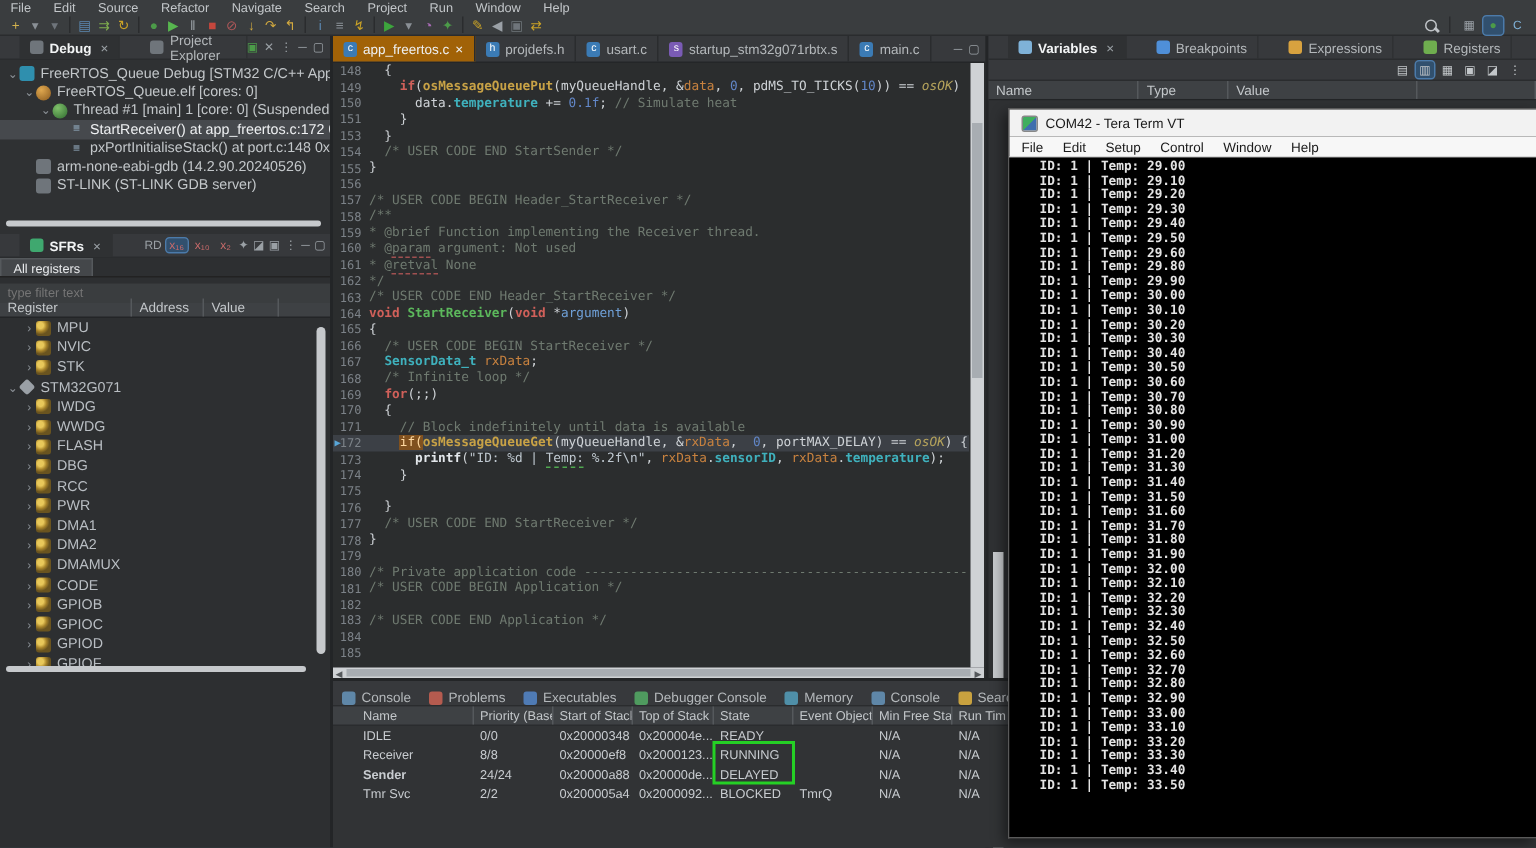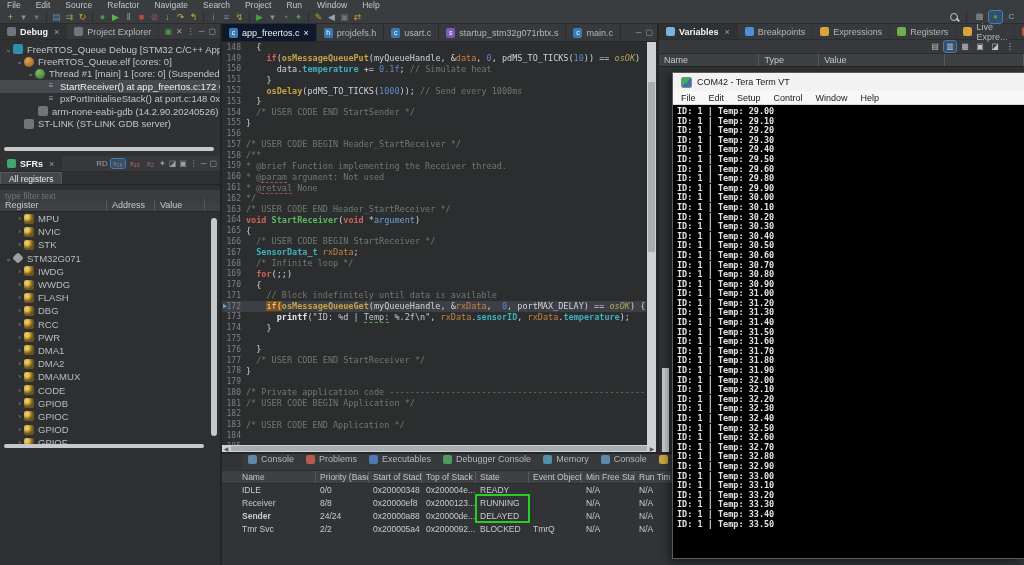--- a/index.html
+++ b/index.html
@@ -17,21 +17,21 @@
   .tb-sep { width:1px; height:11px; background:#2a2c2e; margin:0 3px; flex:none; }
   .tb-right { margin-left:auto; display:flex; align-items:center; gap:3px; padding-right:6px; }
   .mag { width:8px; height:8px; border:1.5px solid #c0c4c8; border-radius:50%; position:relative; margin-right:2px; }
   .mag::after { content:''; position:absolute; width:4px; height:1.5px; background:#c0c4c8;
     transform:rotate(45deg); right:-3px; bottom:-1px; }
   .persp { width:13px; height:12px; font-size:8px; line-height:12px; text-align:center; border-radius:2px; color:#cfd3d6; }
   .persp.on { background:#31506e; outline:1px solid #4b7bab; }
 
   
   .tabbar { height:16px; background:#37393c; border-bottom:1px solid #2a2c2e; display:flex; align-items:stretch; font-size:9px; }
-  .vtab { display:flex; align-items:center; gap:4px; padding:0 7px; color:#b4b8bb; border-right:1px solid #2f3133; }
+  .vtab { display:flex; align-items:center; gap:4px; padding:0 7px; color:#b4b8bb; border-right:1px solid #2f3133;margin-left:13px; }
   .vtab.on { background:#2f3133; color:#f2f4f5; font-weight:bold; }
   .vtab .x { color:#9aa0a5; font-weight:normal; margin-left:2px; }
   .mini { margin-left:auto; display:flex; align-items:center; gap:4px; padding-right:4px; color:#9aa0a5; font-size:8px; }
   .ticon { width:9px; height:9px; border-radius:2px; flex:none; font-size:7px; line-height:9px; text-align:center; color:#fff; }
   .hsb { position:absolute; height:4px; background:#c6c9cc; border-radius:2px; }
   .vsb { position:absolute; width:6px; background:#c6c9cc; border-radius:3px; }
 
   
   .debug-view { position:absolute; left:0; top:24px; width:222px; height:132px; background:#2f3133; border-right:2px solid #232527; }
   .tree { font-size:9.5px; color:#c3c7ca; padding-top:3px; position:relative; }
@@ -58,21 +58,21 @@
     font-size:8.5px; padding:0 5px; font-family:"Liberation Sans",sans-serif; }
   .thead { display:flex; background:#3e4144; border-bottom:1px solid #232527; font-size:9px; color:#c3c7ca; height:13px; align-items:center; }
   .thead .hc { padding-left:5px; border-right:1px solid #55595c; height:100%; line-height:13px; overflow:hidden; white-space:nowrap; }
   .sfr-list { position:relative; font-size:9.5px; }
   .srow { height:13.2px; display:flex; align-items:center; white-space:nowrap; }
 
   
   .editor { position:absolute; left:222px; top:24px; width:435px; height:428px; background:#2b2d2e; }
   .etabs { height:18px; background:#37393c; border-bottom:1px solid #242628; display:flex; font-size:9px; }
   .etab { display:flex; align-items:center; gap:4px; padding:0 7px; color:#b4b8bb; border-right:1px solid #2a2c2e; white-space:nowrap; }
-  .etab.on { background:#0f172a; color:#eef0f2; }
+  .etab.on { background:#a16207; color:#eef0f2; }
   .fic { width:9px; height:10px; border-radius:2px; font-size:7px; line-height:10px; text-align:center; color:#fff; flex:none; }
   .code { position:absolute; left:0; top:18px; width:424px; height:403px; overflow:hidden;
     font-family:"DejaVu Sans Mono", monospace; font-size:8.5px; }
   .code-line { height:10.79px; display:flex; align-items:center; position:relative; }
   .code-line.cur { background:#3c4046; }
   .lnum { width:24px; text-align:right; padding-right:5px; color:#7c8288; flex:none; font-size:8px; }
   .ip-arrow { position:absolute; left:1px; color:#58a6d8; font-size:7px; }
   .ctext { white-space:pre; }
   .tk-p { color:#cfd3d7; } .tk-k { color:#d0605a; font-weight:bold; }
   .tk-a { color:#c8a246; font-weight:bold; } .tk-pf { color:#e2e6ea; font-weight:bold; }
@@ -83,21 +83,21 @@
   .tk-v { color:#c8823f; } .tk-i { color:#b5a35c; font-style:italic; }
   .tk-hl { color:#ffd9a0; background:#80511f; }
   .ed-vsb { position:absolute; left:425px; top:18px; width:9px; height:403px; background:#cfd2d5; }
   .ed-vsb .th { position:absolute; left:1px; width:7px; top:40px; height:170px; background:#a8adb2; }
   .ed-hsb { position:absolute; left:0; top:421px; width:434px; height:7px; background:#cfd2d5; display:flex; align-items:center; }
   .ed-hsb .ar { width:8px; font-size:6px; color:#55595c; text-align:center; }
   .ed-hsb .th { flex:1; height:5px; background:#a8adb2; margin:0 1px; }
 
   
   .console { position:absolute; left:222px; top:452px; width:802px; height:113px; background:#313335; border-top:2px solid #232527; }
-  .ctabs { height:17px; background:#37393c; border-bottom:1px solid #2a2c2e; display:flex; font-size:9px; align-items:flex-start;margin-left:20px; }
+  .ctabs { height:17px; background:#37393c; border-bottom:1px solid #2a2c2e; display:flex; font-size:9px; align-items:flex-end; }
   .ctab { display:flex; align-items:center; gap:4px; padding:0 6px; color:#b4b8bb; white-space:nowrap; }
   .ctab.on { background:#2d2f31; color:#f2f4f5; font-weight:bold; }
   .task-head { display:flex; height:13px; background:#3e4144; border-bottom:1px solid #2a2c2e;
     font-size:8.5px; color:#c3c7ca; align-items:center; }
   .task-head .hc { border-right:1px solid #55595c; height:100%; line-height:13px; padding-left:4px;
     overflow:hidden; white-space:nowrap; }
   .task-row { display:flex; height:13px; font-size:8.5px; color:#c8ccd0; align-items:center; }
   .task-row .cell { padding-left:4px; overflow:hidden; white-space:nowrap; height:100%; line-height:13px; }
   .run-marker { width:8px; height:3px; background:#3fae4f; border-radius:1px; margin-left:3px; }
   .anno-box { position:absolute; left:475px; top:494px; width:55px; height:29px; border:2px solid #25d025; z-index:40; }
@@ -114,21 +114,21 @@
   .teraterm { position:absolute; left:672px; top:72px; width:352px; height:487px; z-index:20;
     border:1px solid #5a5a5a; border-right:none; background:#000; box-shadow:-3px 3px 8px rgba(0,0,0,.45); }
   .tt-title { height:18px; background:#f2f2f2; display:flex; align-items:center; gap:5px; padding-left:8px;
     font-size:9px; color:#1a1a1a; }
   .tt-ico { width:11px; height:11px; border-radius:2px; background:linear-gradient(135deg,#3fae5f 50%,#3f6fae 50%);
     border:1px solid #888; }
   .tt-menu { height:14px; background:#f7f7f7; border-bottom:1px solid #d8d8d8; display:flex; align-items:center;
     gap:13px; padding-left:8px; font-size:9px; color:#1a1a1a; }
   .tt-term { position:absolute; left:0; top:32px; width:100%; height:453px; background:#000; overflow:hidden;
     font-family:"DejaVu Sans Mono", monospace; font-size:8.5px; font-weight:bold; color:#e4e4e4; padding:2px 0 0 4px; }
-  .tt-line { height:9.6px; line-height:9.6px; white-space:pre; }
+  .tt-line { height:9.6px; line-height:9.6px; white-space:pre;margin-left:16px; }
 </style>
 </head>
 <body>
 
 <div id="root">
 
   <div class="menubar">
       <span class="menu-item">File</span>
       <span class="menu-item">Edit</span>
       <span class="menu-item">Source</span>
@@ -219,21 +219,21 @@
         <div class="trow sel" style="padding-left: 37px;">
           <span class="chev"></span>
           <span class="ti ti-frame">≡</span>
           <span>StartReceiver() at app_freertos.c:172 0x8002b6</span>
         </div>
         <div class="trow" style="padding-left: 37px;">
           <span class="chev"></span>
           <span class="ti ti-frame">≡</span>
           <span>pxPortInitialiseStack() at port.c:148 0x8006298</span>
         </div>
-        <div class="trow" style="padding-left: 29px;">
+        <div class="trow" style="padding-left: 15px;">
           <span class="chev"></span>
           <span class="ti ti-proc"></span>
           <span>arm-none-eabi-gdb (14.2.90.20240526)</span>
         </div>
         <div class="trow" style="padding-left: 15px;">
           <span class="chev"></span>
           <span class="ti ti-proc"></span>
           <span>ST-LINK (ST-LINK GDB server)</span>
         </div>
       </div>
@@ -260,21 +260,21 @@
           <span>▢</span>
         </span>
       </div>
     <div class="subtabs">
       <span class="subtab">All registers</span>
     </div>
     <div class="filter">
       <input placeholder="type filter text" style="">
     </div>
     <div class="thead">
-        <span class="hc" style="width: 107px;">Register</span>
+        <span class="hc" style="width: 88px;">Register</span>
         <span class="hc" style="width: 48px;">Address</span>
         <span class="hc" style="width: 50px;">Value</span>
       </div>
     <div class="sfr-list">
         <div class="srow" style="padding-left: 15px;">
           <span class="chev">›</span>
           <span class="ti ti-periph"></span>
           <span>MPU</span>
         </div>
         <div class="srow" style="padding-left: 15px;">
@@ -404,24 +404,20 @@
           <span class="lnum">149</span>
           <span class="ctext"><span class="tk-p">    </span><span class="tk-k">if</span><span class="tk-p">(</span><span class="tk-a">osMessageQueuePut</span><span class="tk-p">(myQueueHandle, &amp;</span><span class="tk-v">data</span><span class="tk-p">, </span><span class="tk-n">0</span><span class="tk-p">, pdMS_TO_TICKS(</span><span class="tk-n">10</span><span class="tk-p">)) == </span><span class="tk-i">osOK</span><span class="tk-p">) {</span></span>
         </div>
         <div class="code-line">
           <span class="lnum">150</span>
           <span class="ctext"><span class="tk-p">      data.</span><span class="tk-m">temperature</span><span class="tk-p"> += </span><span class="tk-n">0.1f</span><span class="tk-p">; </span><span class="tk-c">// Simulate heat</span></span>
         </div>
         <div class="code-line">
           <span class="lnum">151</span>
           <span class="ctext"><span class="tk-p">    }</span></span>
-        </div>
-        <div class="code-line">
-          <span class="lnum">152</span>
-          <span class="ctext"><span class="tk-p">    </span><span class="tk-a">osDelay</span><span class="tk-p">(pdMS_TO_TICKS(</span><span class="tk-n">1000</span><span class="tk-p">)); </span><span class="tk-c">// Send every 1000ms</span></span>
         </div>
         <div class="code-line">
           <span class="lnum">153</span>
           <span class="ctext"><span class="tk-p">  }</span></span>
         </div>
         <div class="code-line">
           <span class="lnum">154</span>
           <span class="ctext"><span class="tk-p">  </span><span class="tk-c">/* USER CODE END StartSender */</span></span>
         </div>
         <div class="code-line">

